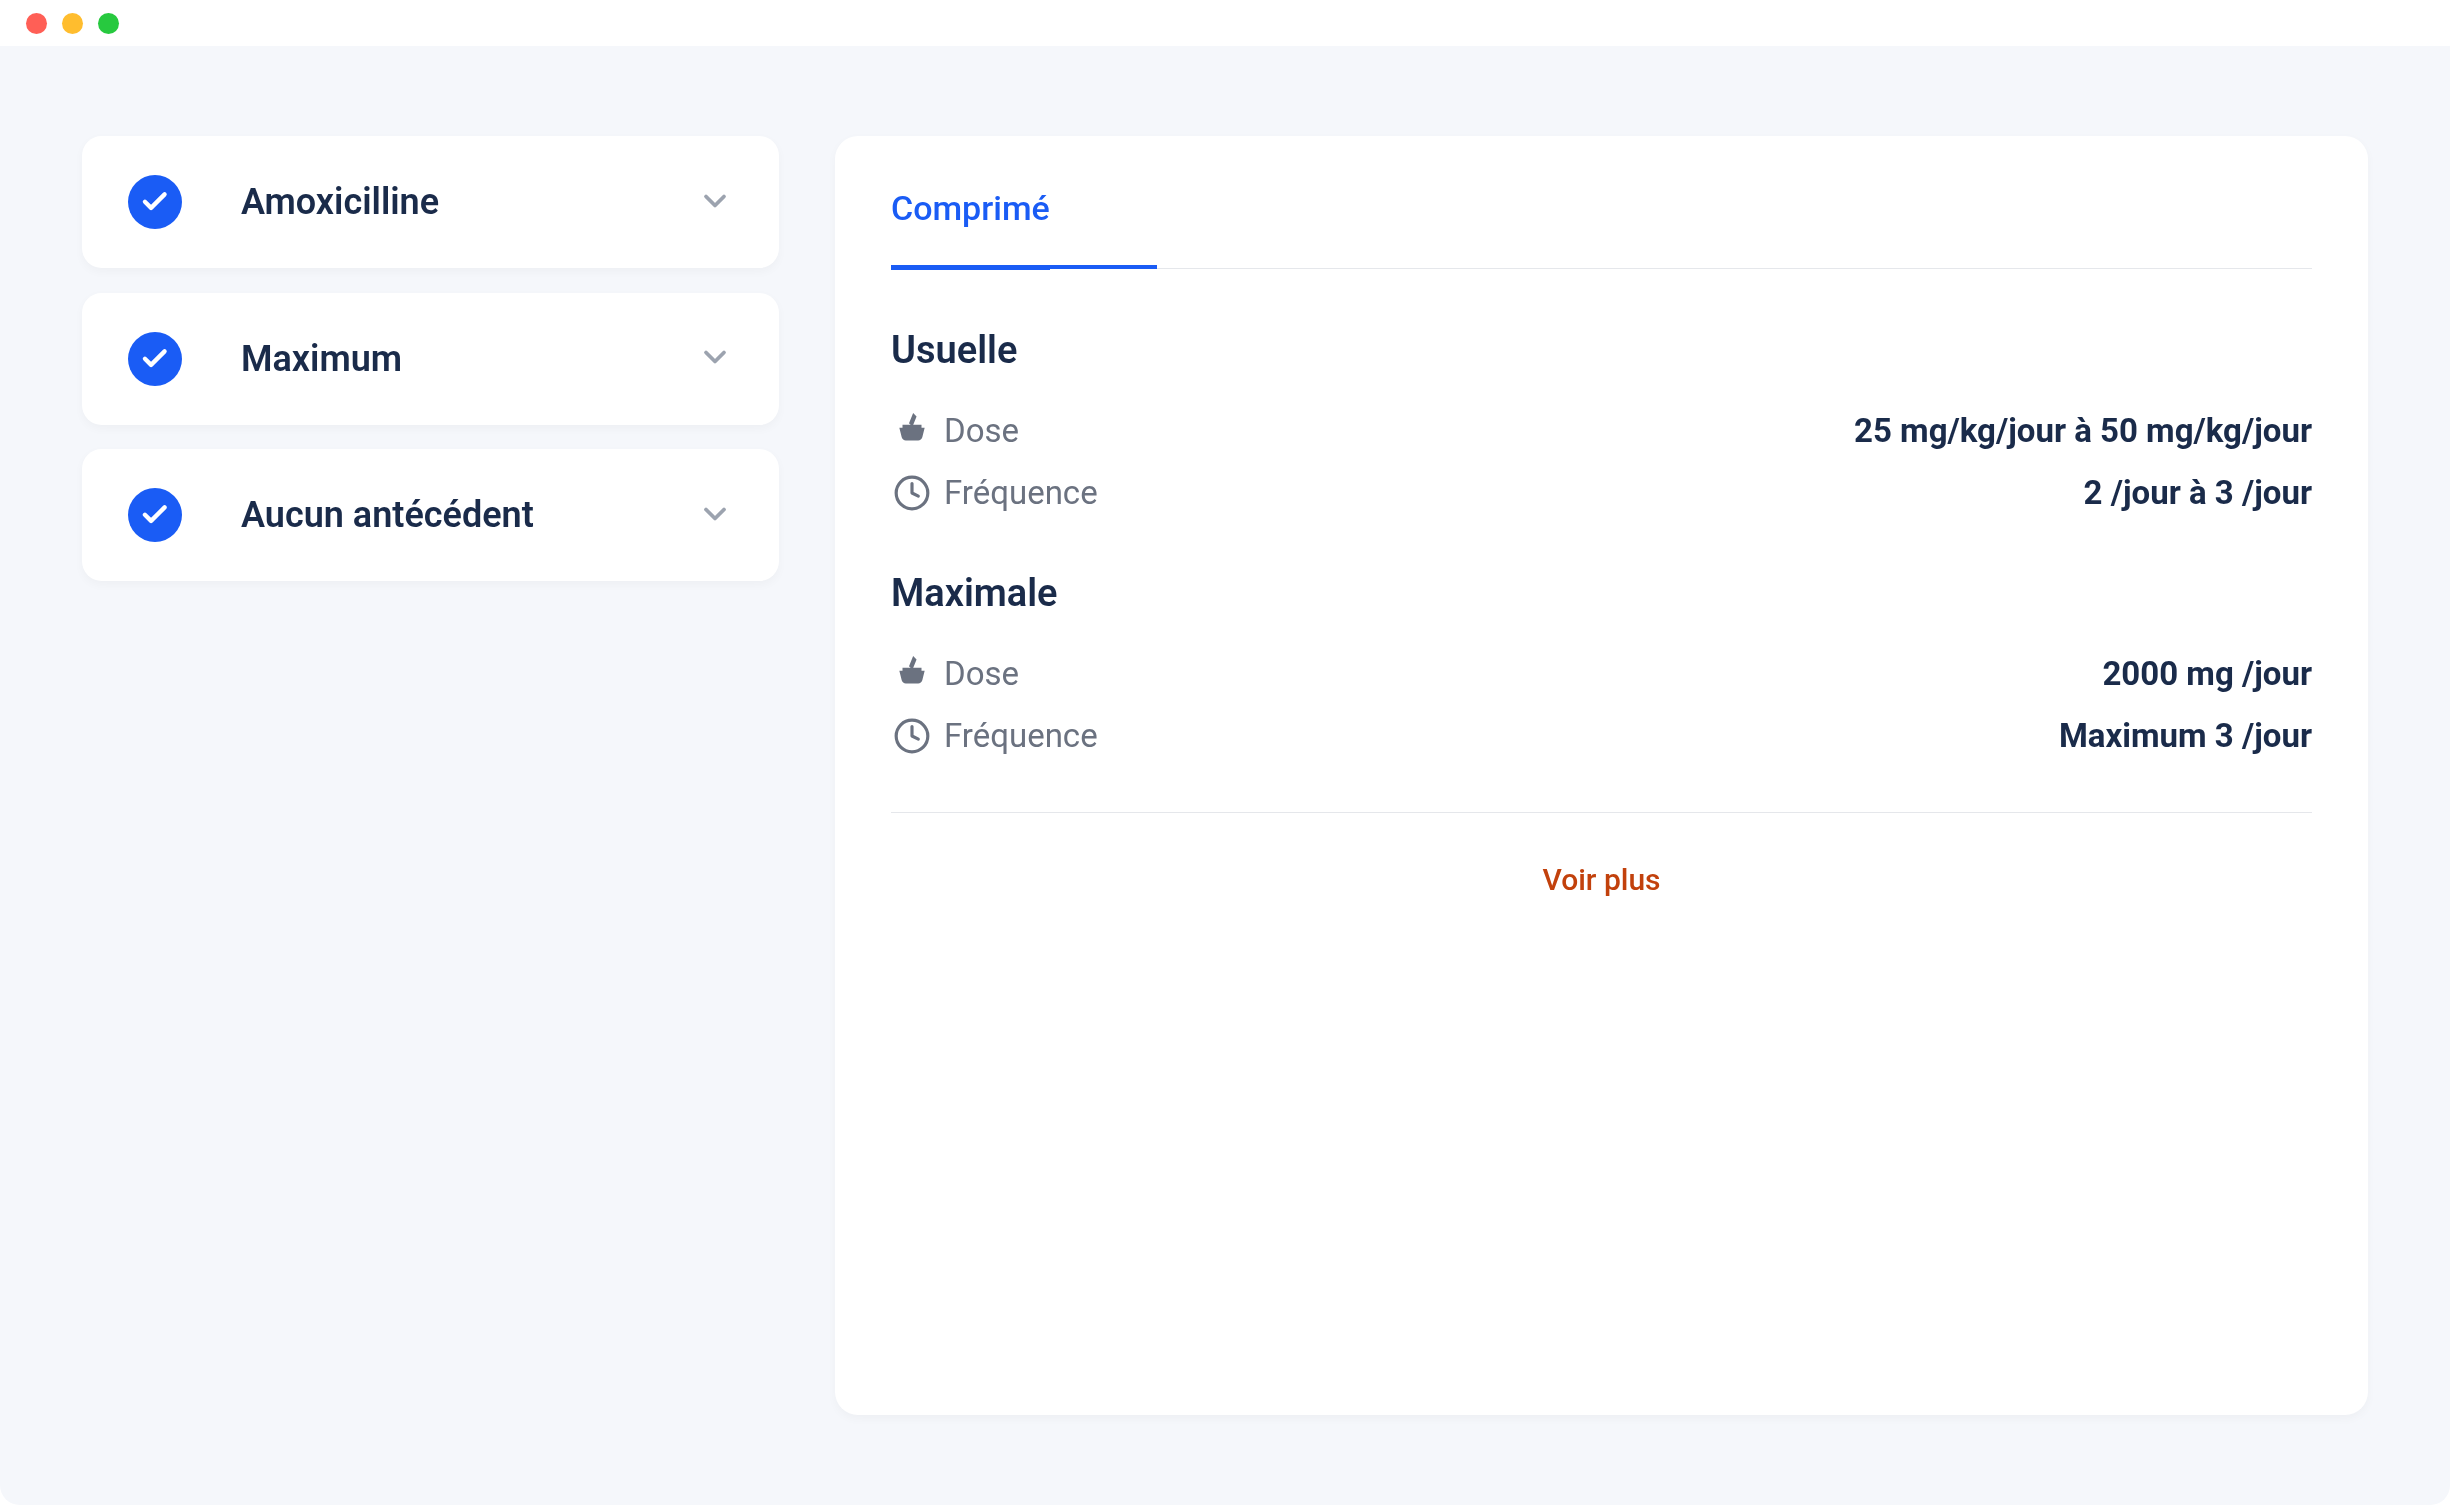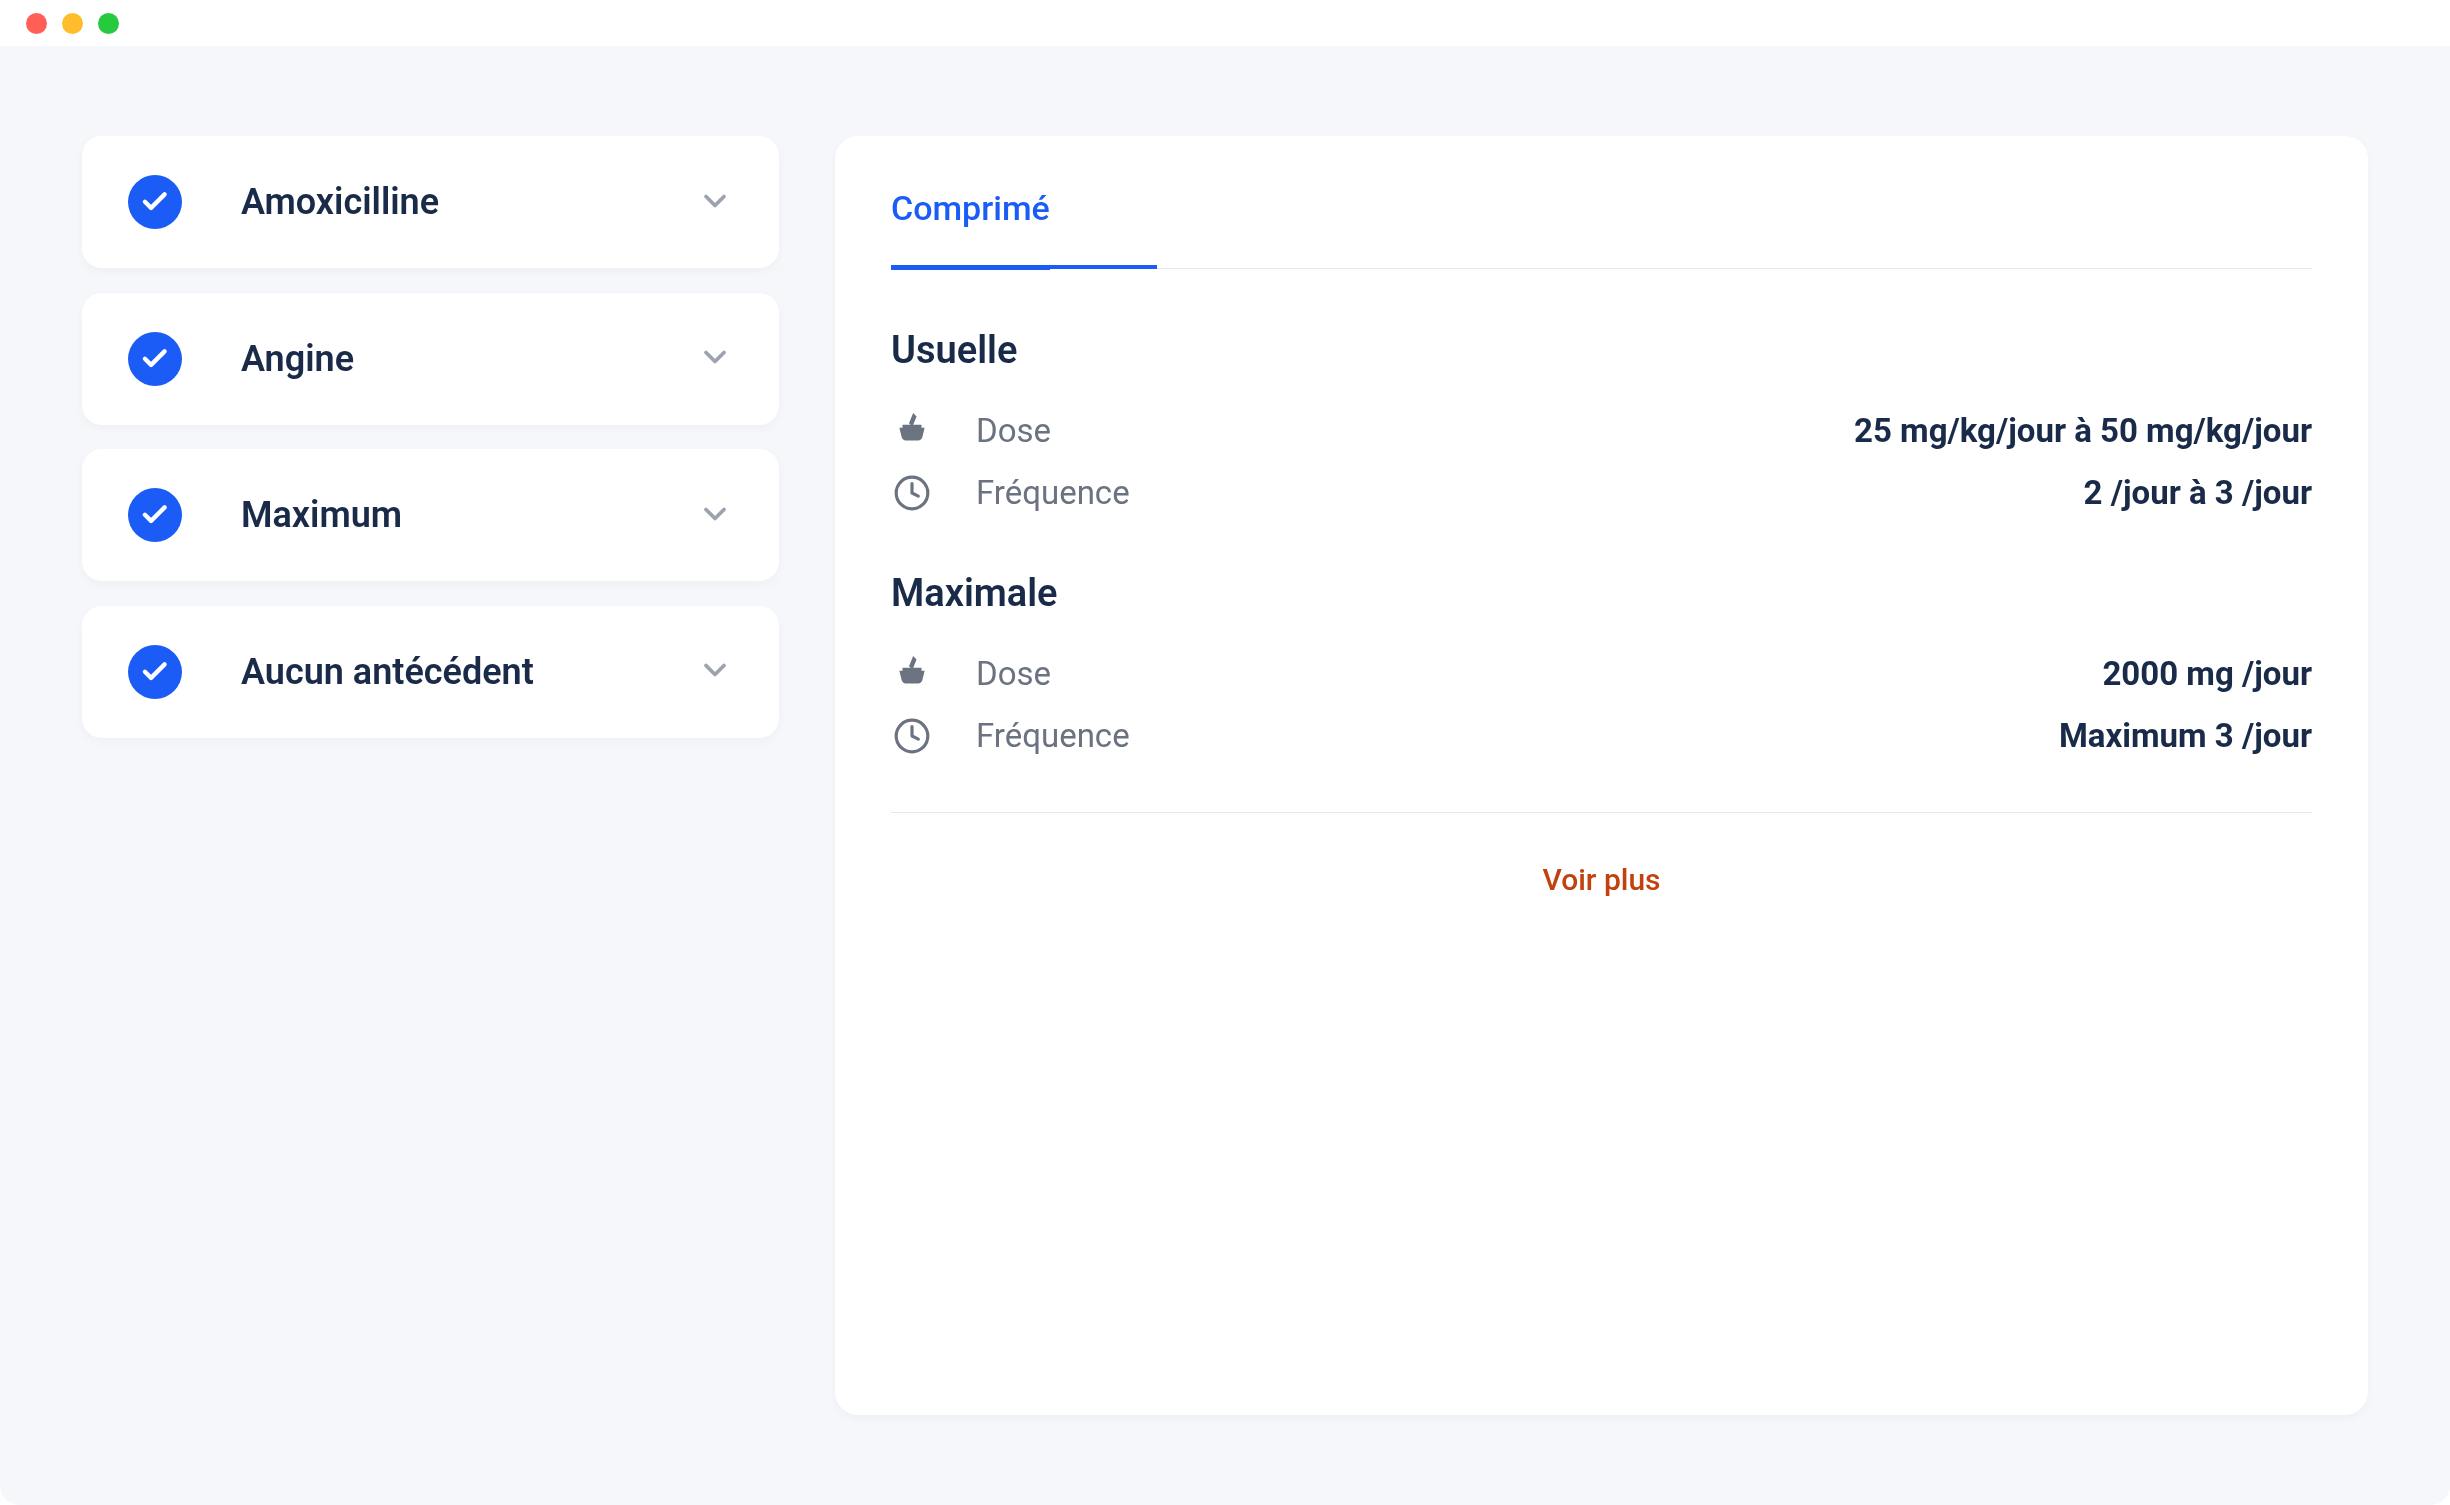--- a/index.html
+++ b/index.html
@@ -125,21 +125,21 @@
     }
     .info-row {
       display: flex;
       align-items: center;
       justify-content: space-between;
       margin-bottom: 23px;
     }
     .info-left {
       display: flex;
       align-items: center;
-      gap: 44px;
+      gap: 12px;
     }
     .info-icon {
       color: #6b7280;
       width: 41px;
       display: flex;
       justify-content: center;
     }
     .info-label {
       font-size: 33px;
       color: #6b7280;
@@ -188,33 +188,20 @@
             </svg>
         </div>
         <div class="filter-label">Amoxicilline</div>
         <div class="chevron">
           <svg width="36" height="36" viewBox="0 0 24 24" fill="none" stroke="currentColor" stroke-width="2.5" stroke-linecap="round" stroke-linejoin="round">
               <polyline points="6 9 12 15 18 9"></polyline>
             </svg>
         </div>
       </div>
 
-      <div class="filter-card">
-        <div class="check-circle">
-          <svg width="29.5" height="29.5" viewBox="0 0 24 24" fill="none" stroke="#fff" stroke-width="3.5" stroke-linecap="round" stroke-linejoin="round">
-              <polyline points="20 6 9 17 4 12"></polyline>
-            </svg>
-        </div>
-        <div class="filter-label">Angine</div>
-        <div class="chevron">
-          <svg width="36" height="36" viewBox="0 0 24 24" fill="none" stroke="currentColor" stroke-width="2.5" stroke-linecap="round" stroke-linejoin="round">
-              <polyline points="6 9 12 15 18 9"></polyline>
-            </svg>
-        </div>
-      </div>
 
       <div class="filter-card">
         <div class="check-circle">
           <svg width="29.5" height="29.5" viewBox="0 0 24 24" fill="none" stroke="#fff" stroke-width="3.5" stroke-linecap="round" stroke-linejoin="round">
               <polyline points="20 6 9 17 4 12"></polyline>
             </svg>
         </div>
         <div class="filter-label">Maximum</div>
         <div class="chevron">
           <svg width="36" height="36" viewBox="0 0 24 24" fill="none" stroke="currentColor" stroke-width="2.5" stroke-linecap="round" stroke-linejoin="round">

